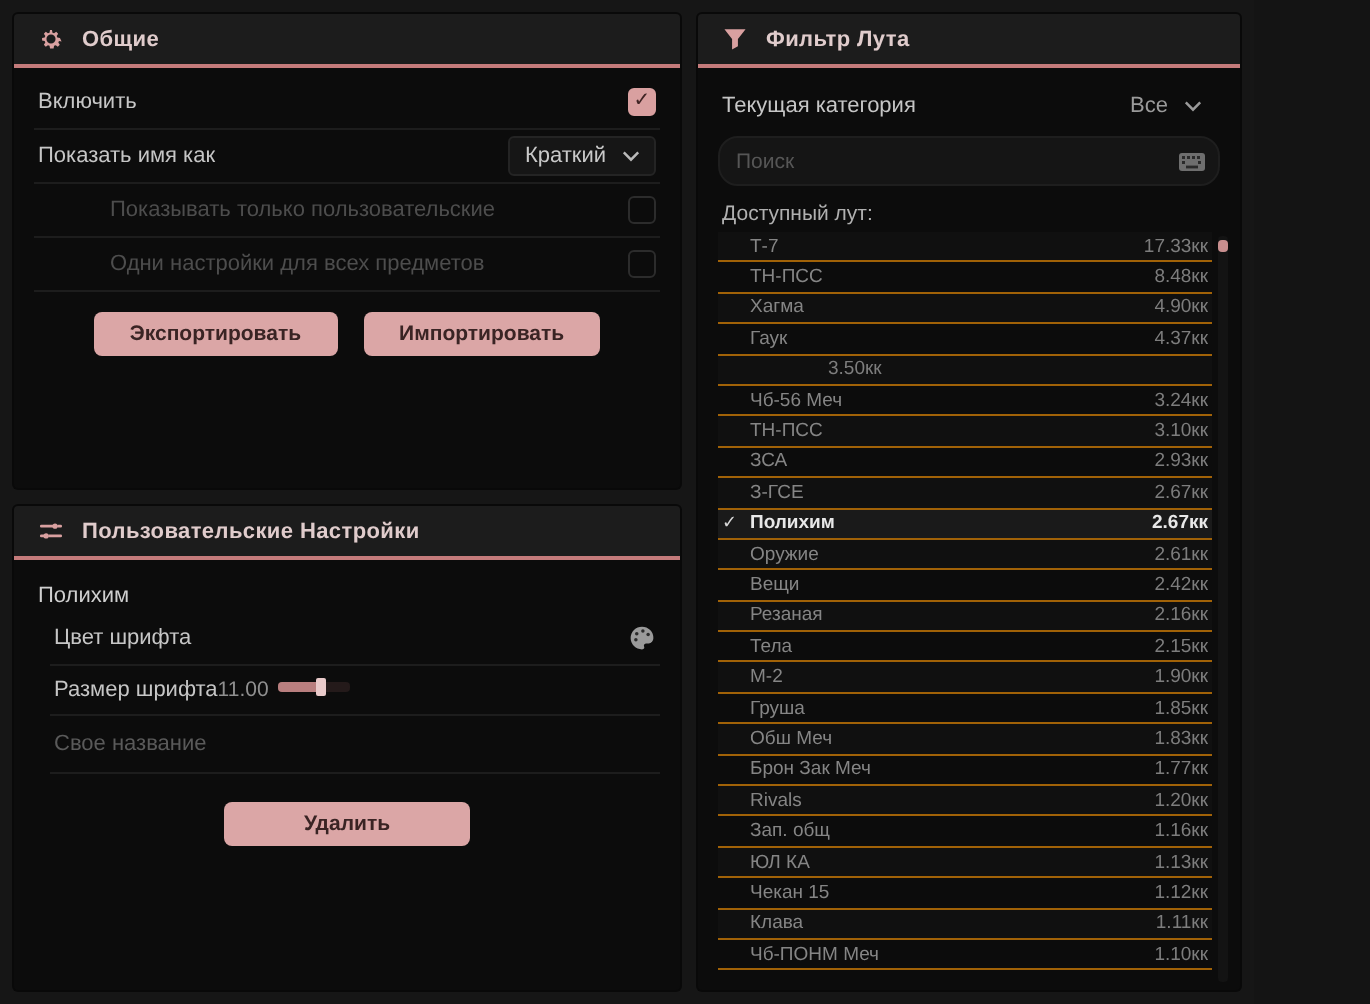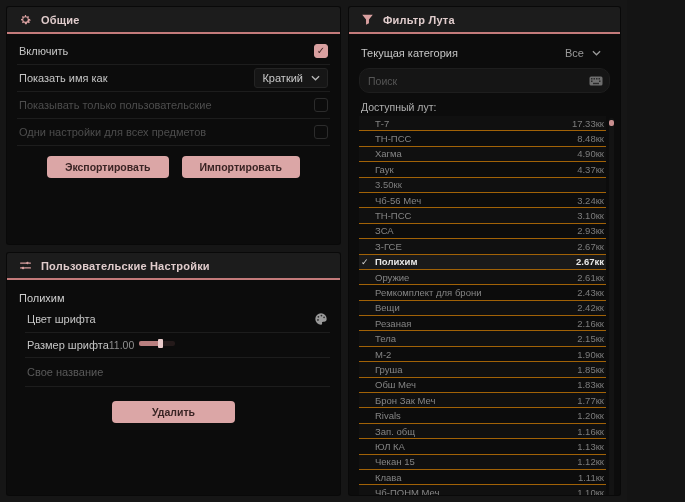--- a/index.html
+++ b/index.html
@@ -28,21 +28,21 @@
   .accent-line{height:2px;background:#c47b7b;flex:none;}
   .panel-body{padding:4px 10px;flex:1;display:flex;flex-direction:column;}
 
   
   .opt-row{
     min-height:27px;display:flex;align-items:center;justify-content:space-between;
     border-bottom:1px solid #1d1d1d;padding:2px 2px;
   }
   .opt-row:last-of-type{border-bottom:none;}
   .opt-label{font-size:11px;color:#c6c6c6;}
-  .opt-row.disabled .opt-label{color:#4d4d4d;}
+  .opt-row.disabled .opt-label{color:#4d4d4d;margin-left:36px;}
   .checkbox{
     width:14px;height:14px;border-radius:3px;background:transparent;
     border:1px solid #3a3a3a;display:flex;align-items:center;justify-content:center;
     cursor:pointer;flex:none;
   }
   .checkbox.checked{background:#d9a0a0;border-color:#d9a0a0;}
   .checkbox .chk{display:none;font-size:10px;line-height:1;color:#402525;font-weight:bold;}
   .checkbox.checked .chk{display:block;}
   .opt-row.disabled .checkbox{border-color:#2c2c2c;cursor:default;}
 
@@ -97,21 +97,21 @@
   .section-label{font-size:10.5px;color:#b0b0b0;padding:5px 2px 3px;}
   .loot-list{position:relative;flex:1;overflow:hidden;margin:0 -4px 0 0;padding-right:8px;}
   .loot-row{
     height:15.4px;display:flex;align-items:center;
     font-size:9.5px;color:#858585;border-bottom:1px solid #a16207;
     padding:0 2px;
   }
   .loot-row:nth-child(odd){background:#101010;}
   .loot-row .gut{width:14px;flex:none;color:#d8d8d8;font-size:9px;visibility:hidden;}
   .loot-row .lname{flex:1;white-space:nowrap;overflow:hidden;text-overflow:ellipsis;}
-  .loot-row .lval{flex:none;color:#7d7d7d;}
+  .loot-row .lval{flex:none;color:#7d7d7d;margin-left:39px;}
   .loot-row.selected{background:#1a1a1a;}
   .loot-row.selected .gut{visibility:visible;}
   .loot-row.selected .lname,.loot-row.selected .lval{color:#e8e8e8;font-weight:bold;}
   .vscroll{position:absolute;top:2px;right:0;bottom:2px;width:5px;background:#131313;border-radius:2px;}
   .vscroll .vthumb{position:absolute;top:2px;left:0;right:0;height:6px;background:#c98f8f;border-radius:2px;cursor:grab;}
 
   .icon-btn{cursor:pointer;display:flex;align-items:center;}
 </style>
 </head>
 <body>
@@ -307,25 +307,20 @@
     <span class="lname">Полихим</span>
     <span class="lval">2.67кк</span>
   </div>
 
   <div class="loot-row">
     <span class="gut">✓</span>
     <span class="lname">Оружие</span>
     <span class="lval">2.61кк</span>
   </div>
 
-  <div class="loot-row">
-    <span class="gut">✓</span>
-    <span class="lname">Ремкомплект для брони</span>
-    <span class="lval">2.43кк</span>
-  </div>
 
   <div class="loot-row">
     <span class="gut">✓</span>
     <span class="lname">Вещи</span>
     <span class="lval">2.42кк</span>
   </div>
 
   <div class="loot-row">
     <span class="gut">✓</span>
     <span class="lname">Резаная</span>

